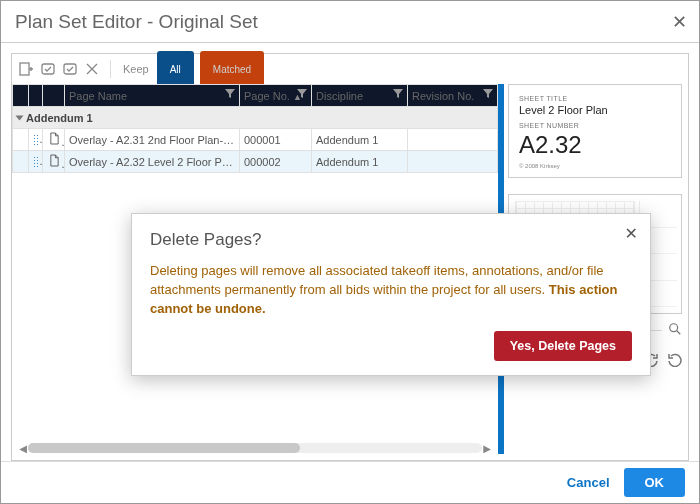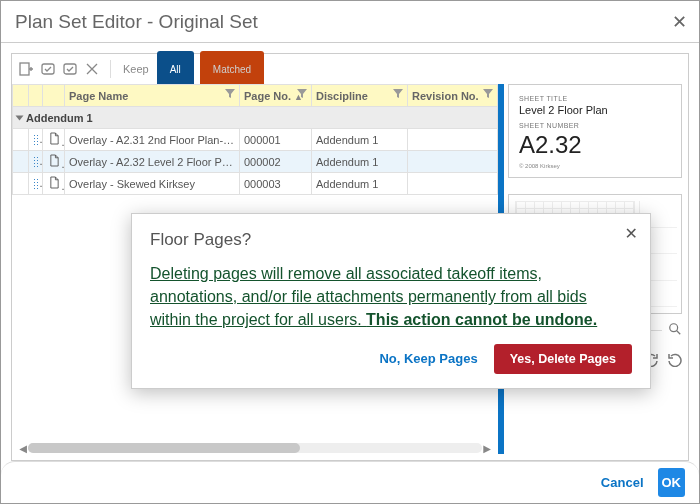--- a/index.html
+++ b/index.html
@@ -15,21 +15,21 @@
   .ticon { width:16px; height:16px; color:#888; display:flex; align-items:center; justify-content:center;}
   .ticon svg { width:16px; height:16px; stroke:#888; fill:none; stroke-width:1.3;}
   .sep{ width:1px; height:18px; background:#ddd; margin:0 4px;}
   .show-label{ font-size:11px; color:#888; margin:0 2px 0 2px;}
   .pill{ font-size:10px; padding:12px 12px; border-radius:3px; border:1px solid transparent;}
   .pill.active{ background:#0b4f8a; color:#fff;}
   .pill.ghost{ background:#c2410c; color:#cfcfcf;}
   .grid-wrap{ position:absolute; top:30px; bottom:20px; left:0; right:190px; overflow:hidden;}
   table.grid{ width:100%; border-collapse:collapse; table-layout:fixed;}
   table.grid th, table.grid td{ border:1px solid #e0e0e0; font-size:11px; height:22px; padding:0 4px; text-align:left; white-space:nowrap; overflow:hidden; text-overflow:ellipsis;}
-  table.grid th{ background:#fef9c3; color:#666; font-weight:700; position:relative;}
+  table.grid th{ background:#0f172a; color:#666; font-weight:400; position:relative;}
   .filter-ic{ position:absolute; right:4px; top:4px; width:10px; height:10px;}
   .filter-ic svg{ width:10px; height:10px; fill:#999;}
   .sort-ic{ display:inline-block; margin-left:3px; font-size:9px; color:#888;}
   tr.group td{ background:#ececec; color:#444; font-weight:600;}
   tr.group .tw{ display:inline-block; width:0;height:0;border-top:4px solid transparent;border-bottom:4px solid transparent;border-left:5px solid #777; transform:rotate(90deg); margin-right:4px;}
   tr.data td{ color:#555;}
   tr.data.selected td{ background:#eaf4fb;}
   tr.data .dots{ display:inline-block; width:6px; height:12px; background-image:radial-gradient(#3b87c8 1px, transparent 1px); background-size:3px 3px; vertical-align:middle;}
   tr.data .doc{ display:inline-flex; width:14px; height:14px; align-items:center; justify-content:center;}
   tr.data .doc svg{ width:11px; height:13px; stroke:#555; fill:none; stroke-width:1;}
@@ -52,28 +52,28 @@
      repeating-linear-gradient(90deg,#eee 0 1px, transparent 1px 9px);
      border:1px solid #eee;}
   .thumb-page .tblock{ position:absolute; right:4px; top:6px; width:38px; bottom:6px; border-left:1px solid #eee; display:flex; flex-direction:column;}
   .thumb-page .tblock div{ flex:1; border-bottom:1px solid #f0f0f0;}
   .p-zoom{ display:flex; justify-content:flex-end; align-items:center; gap:6px; margin-top:8px; color:#888;}
   .p-zoom .line{ flex:1; height:1px; background:#ddd;}
   .p-zoom svg{ width:14px; height:14px; stroke:#777; fill:none; stroke-width:1.4;}
   .p-nav{ display:flex; justify-content:space-between; margin-top:14px; color:#777;}
   .p-nav .lefticons, .p-nav .righticons{ display:flex; gap:10px;}
   .p-nav svg{ width:14px; height:14px; stroke:#777; fill:#777;}
-  .footer{ position:absolute; bottom:0; left:0; right:0; height:42px; display:flex; align-items:center; justify-content:flex-end; gap:14px; padding:0 14px; border-top:1px solid #ddd;border-radius:14px;}
+  .footer{ position:absolute; bottom:0; left:0; right:0; height:42px; display:flex; align-items:center; justify-content:flex-end; gap:14px; padding:0 14px; border-top:1px solid #ddd;}
   .btn-link{ color:#0b74c5; font-weight:600; font-size:13px; background:none; border:none; cursor:pointer;}
-  .btn-primary{ background:#1e88e5; color:#fff; border:none; border-radius:3px; padding:7px 4px; font-size:13px; font-weight:600; cursor:pointer;}
+  .btn-primary{ background:#1e88e5; color:#fff; border:none; border-radius:3px; padding:7px 21px; font-size:13px; font-weight:600; cursor:pointer;}
   
   .modal{ position:absolute; left:130px; top:212px; width:520px; background:#fff; border:1px solid #ccc; box-shadow:0 4px 18px rgba(0,0,0,0.25); padding:16px 18px 14px 18px;}
   .modal h2{ font-size:17px; font-weight:400; color:#555; margin-bottom:12px;}
   .modal .mx{ position:absolute; right:12px; top:10px; font-size:16px; color:#555; cursor:pointer;}
-  .modal p{ font-size:16px; color:#14532d; line-height:1.45; margin-bottom:10px;text-decoration:underline;}
+  .modal p{ font-size:13px; color:#a16207; line-height:1.45; margin-bottom:10px;}
   .modal .actions{ display:flex; justify-content:flex-end; gap:16px; margin-top:12px;}
   .btn-danger{ background:#b3202b; color:#fff; border:none; border-radius:3px; padding:8px 16px; font-size:12.5px; font-weight:600; cursor:pointer;}
 </style>
 </head>
 <body>
 
 <div class="window">
   <div class="titlebar">
     <h1>Plan Set Editor - Original Set</h1>
     <span class="close">✕</span>
@@ -169,34 +169,20 @@
                     <svg viewBox="0 0 12 14">
                       <path d="M2 1h5l3 3v9H2z"></path>
                       <path d="M7 1v3h3"></path>
                     </svg>
                   </span></td>
                 <td>Overlay - A2.32 Level 2 Floor Plan-Rev 1</td>
                 <td class="num">000002</td>
                 <td class="disc">Addendum 1</td>
                 <td></td>
               </tr>
-              <tr class="data">
-                <td></td>
-                <td><span class="dots"></span></td>
-                <td><span class="doc">
-                    <svg viewBox="0 0 12 14">
-                      <path d="M2 1h5l3 3v9H2z"></path>
-                      <path d="M7 1v3h3"></path>
-                    </svg>
-                  </span></td>
-                <td>Overlay - Skewed Kirksey</td>
-                <td class="num">000003</td>
-                <td class="disc">Addendum 1</td>
-                <td></td>
-              </tr>
             </tbody>
         </table>
       </div>
 
       <div class="split"></div>
 
       <div class="preview">
         <div class="sheet">
           <div class="lab">SHEET TITLE</div>
           <div class="val">Level 2 Floor Plan</div>
@@ -253,21 +239,20 @@
     </div>
   </div>
 
   <div class="footer">
     <button class="btn-link">Cancel</button>
     <button class="btn-primary">OK</button>
   </div>
 
   <div class="modal">
     <span class="mx">✕</span>
-    <h2>Floor Pages?</h2>
+    <h2>Delete Pages?</h2>
     <p><span>Deleting pages will remove all associated takeoff items, annotations, and/or file attachments permanently from all bids within the project for all users. </span><b>This action cannot be undone.</b></p>
     <div class="actions">
-      <button class="btn-link">No, Keep Pages</button>
       <button class="btn-danger">Yes, Delete Pages</button>
     </div>
   </div>
 
 </div>
 
 </body></html>

